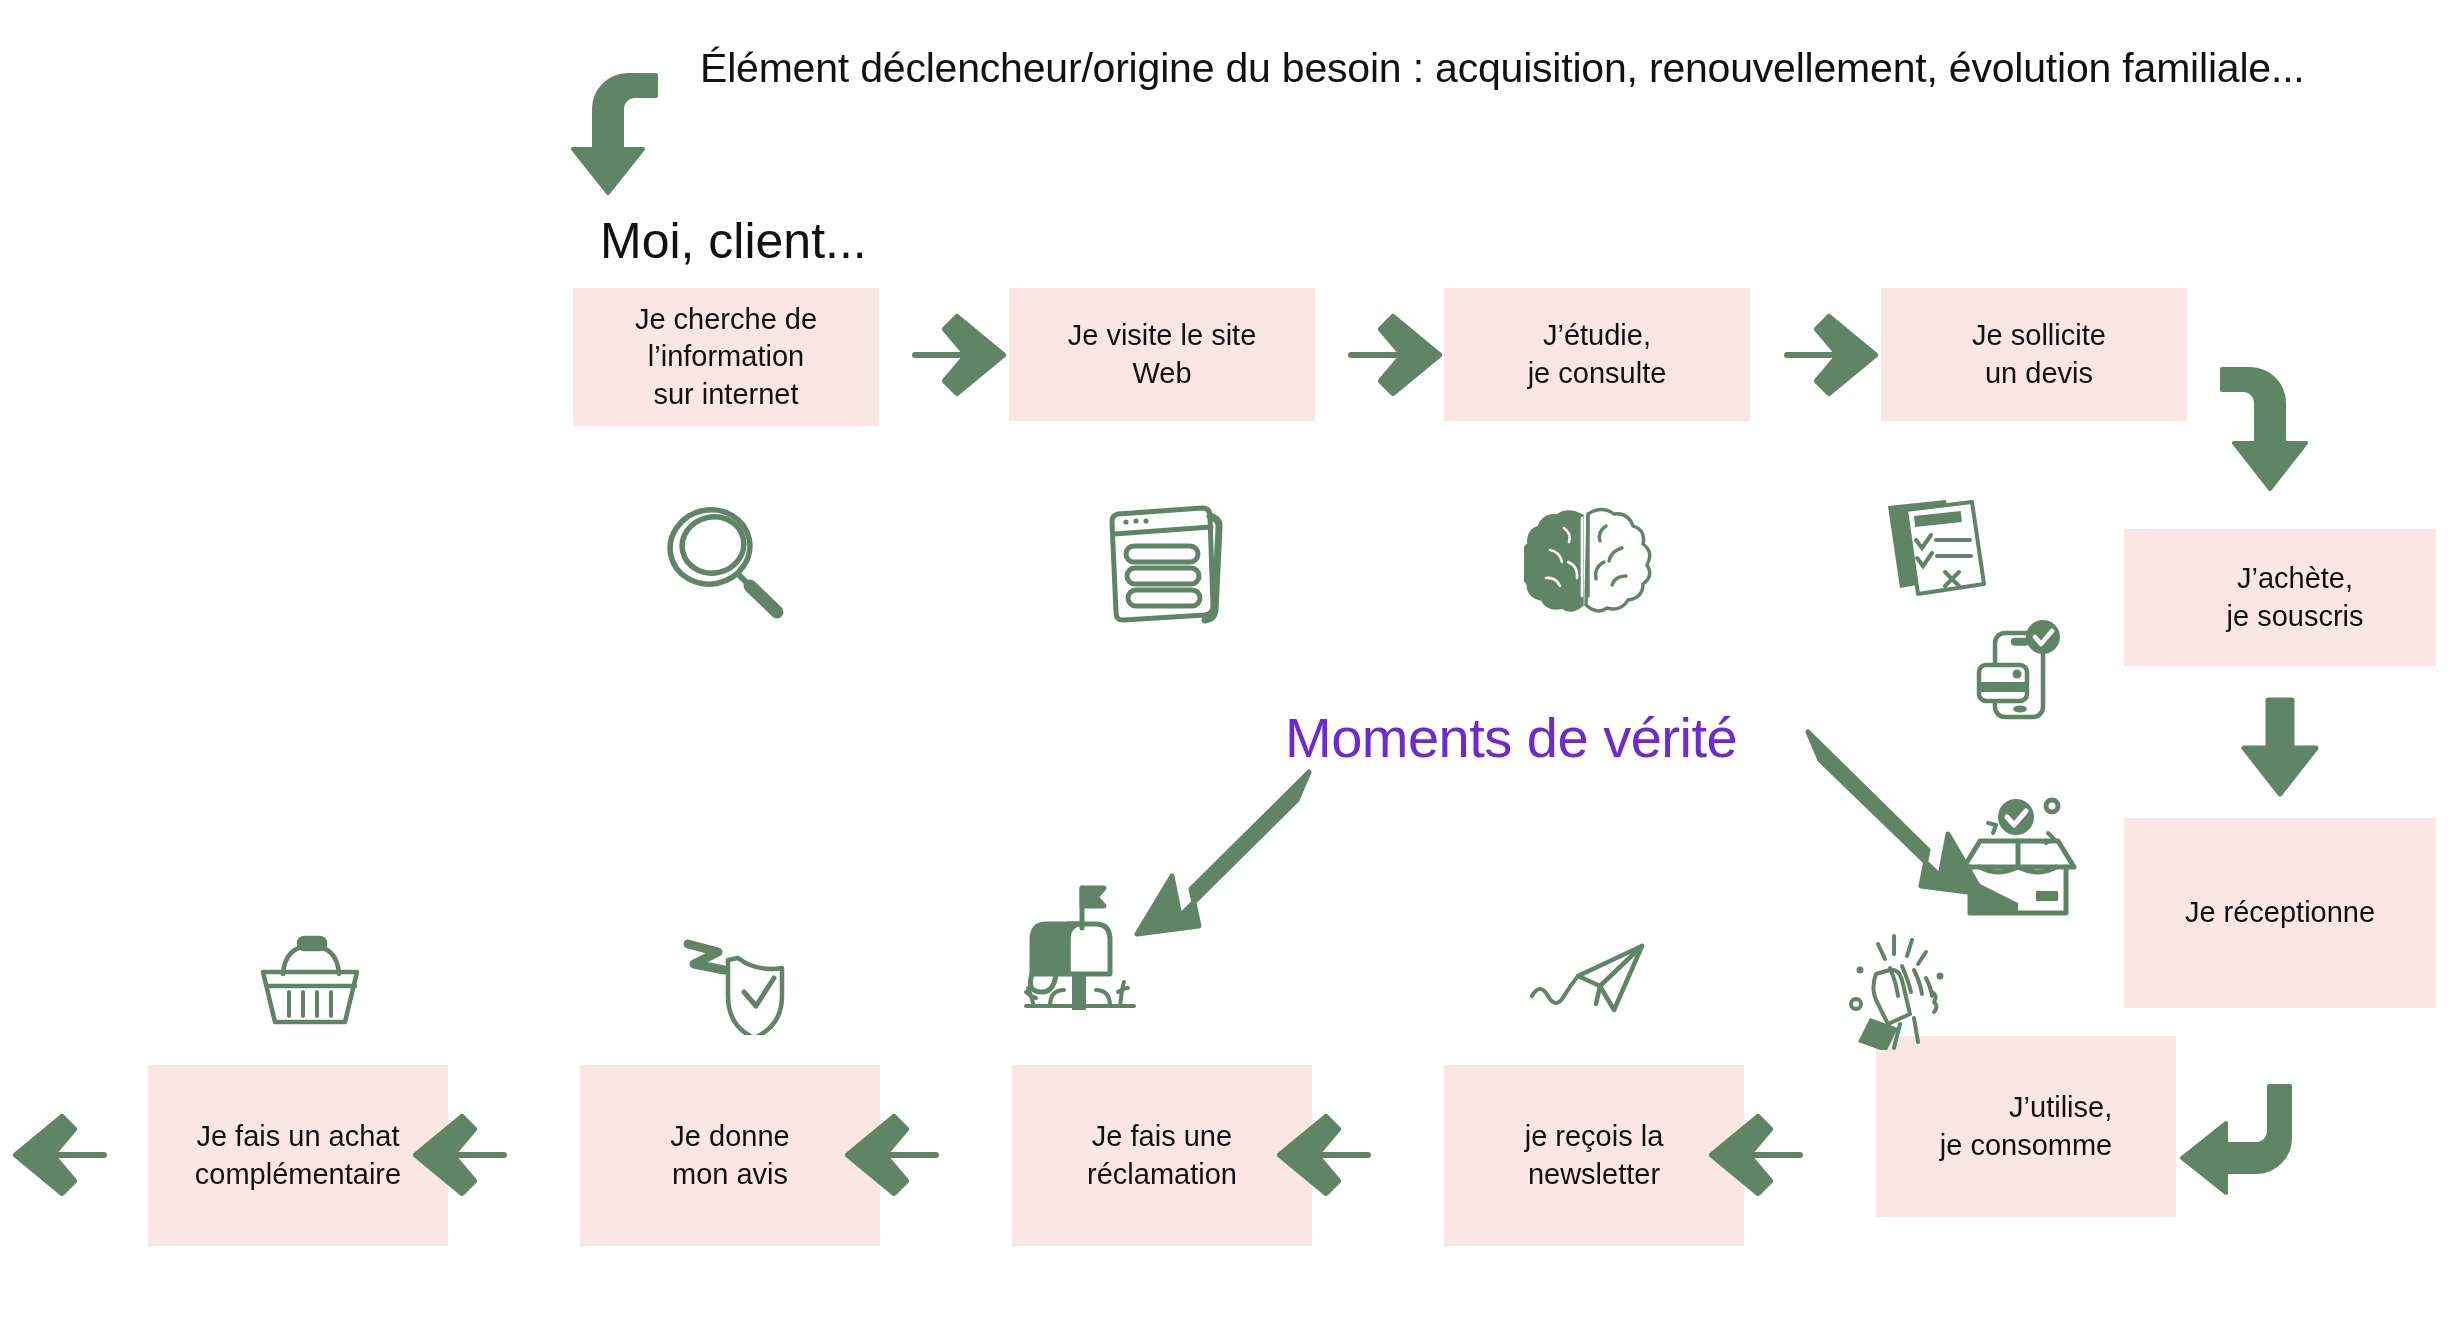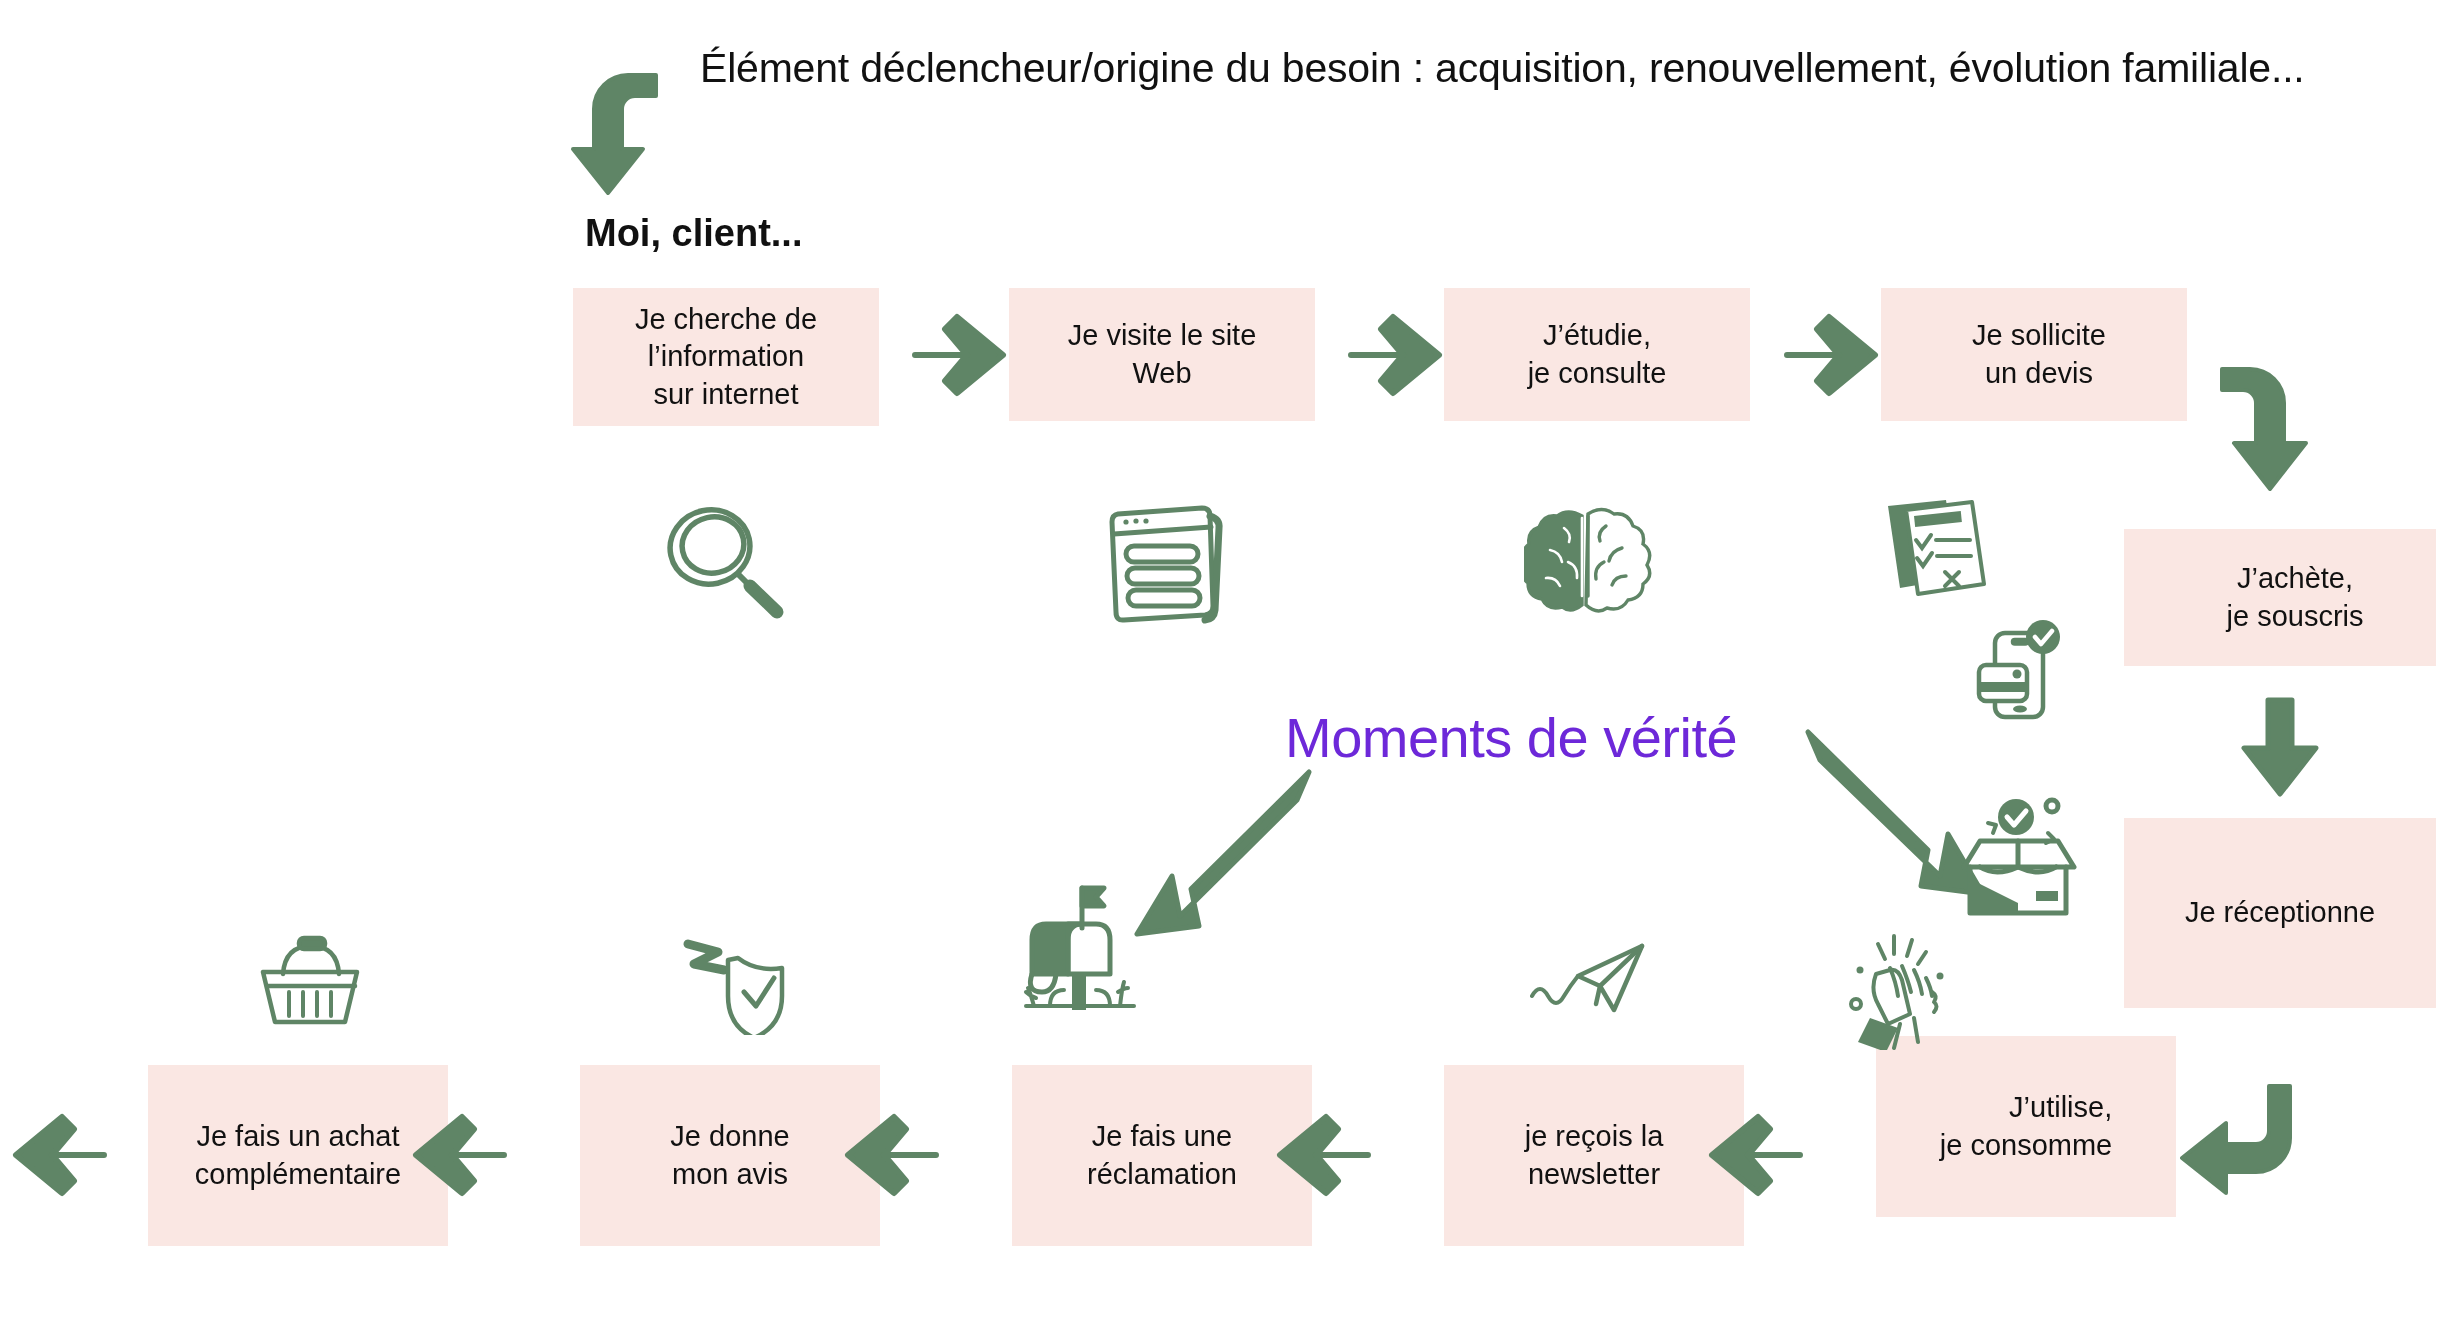--- a/index.html
+++ b/index.html
@@ -23,26 +23,25 @@
   
   .header-text {
     left: 700px;
     top: 45px;
     font-size: 41px;
     color: #111111;
     white-space: nowrap;
     letter-spacing: -0.2px;
   }
   .persona-text {
-    left: 585px;
+    left: 600px;
     top: 212px;
-    font-size: 38px;
+    font-size: 50px;
     color: #111111;
     white-space: nowrap;
-    font-weight: bold;
   }
   .moments-title {
     left: 1285px;
     top: 705px;
     font-size: 56px;
     color: #6d28d9;
     white-space: nowrap;
     letter-spacing: -0.5px;
   }
 

